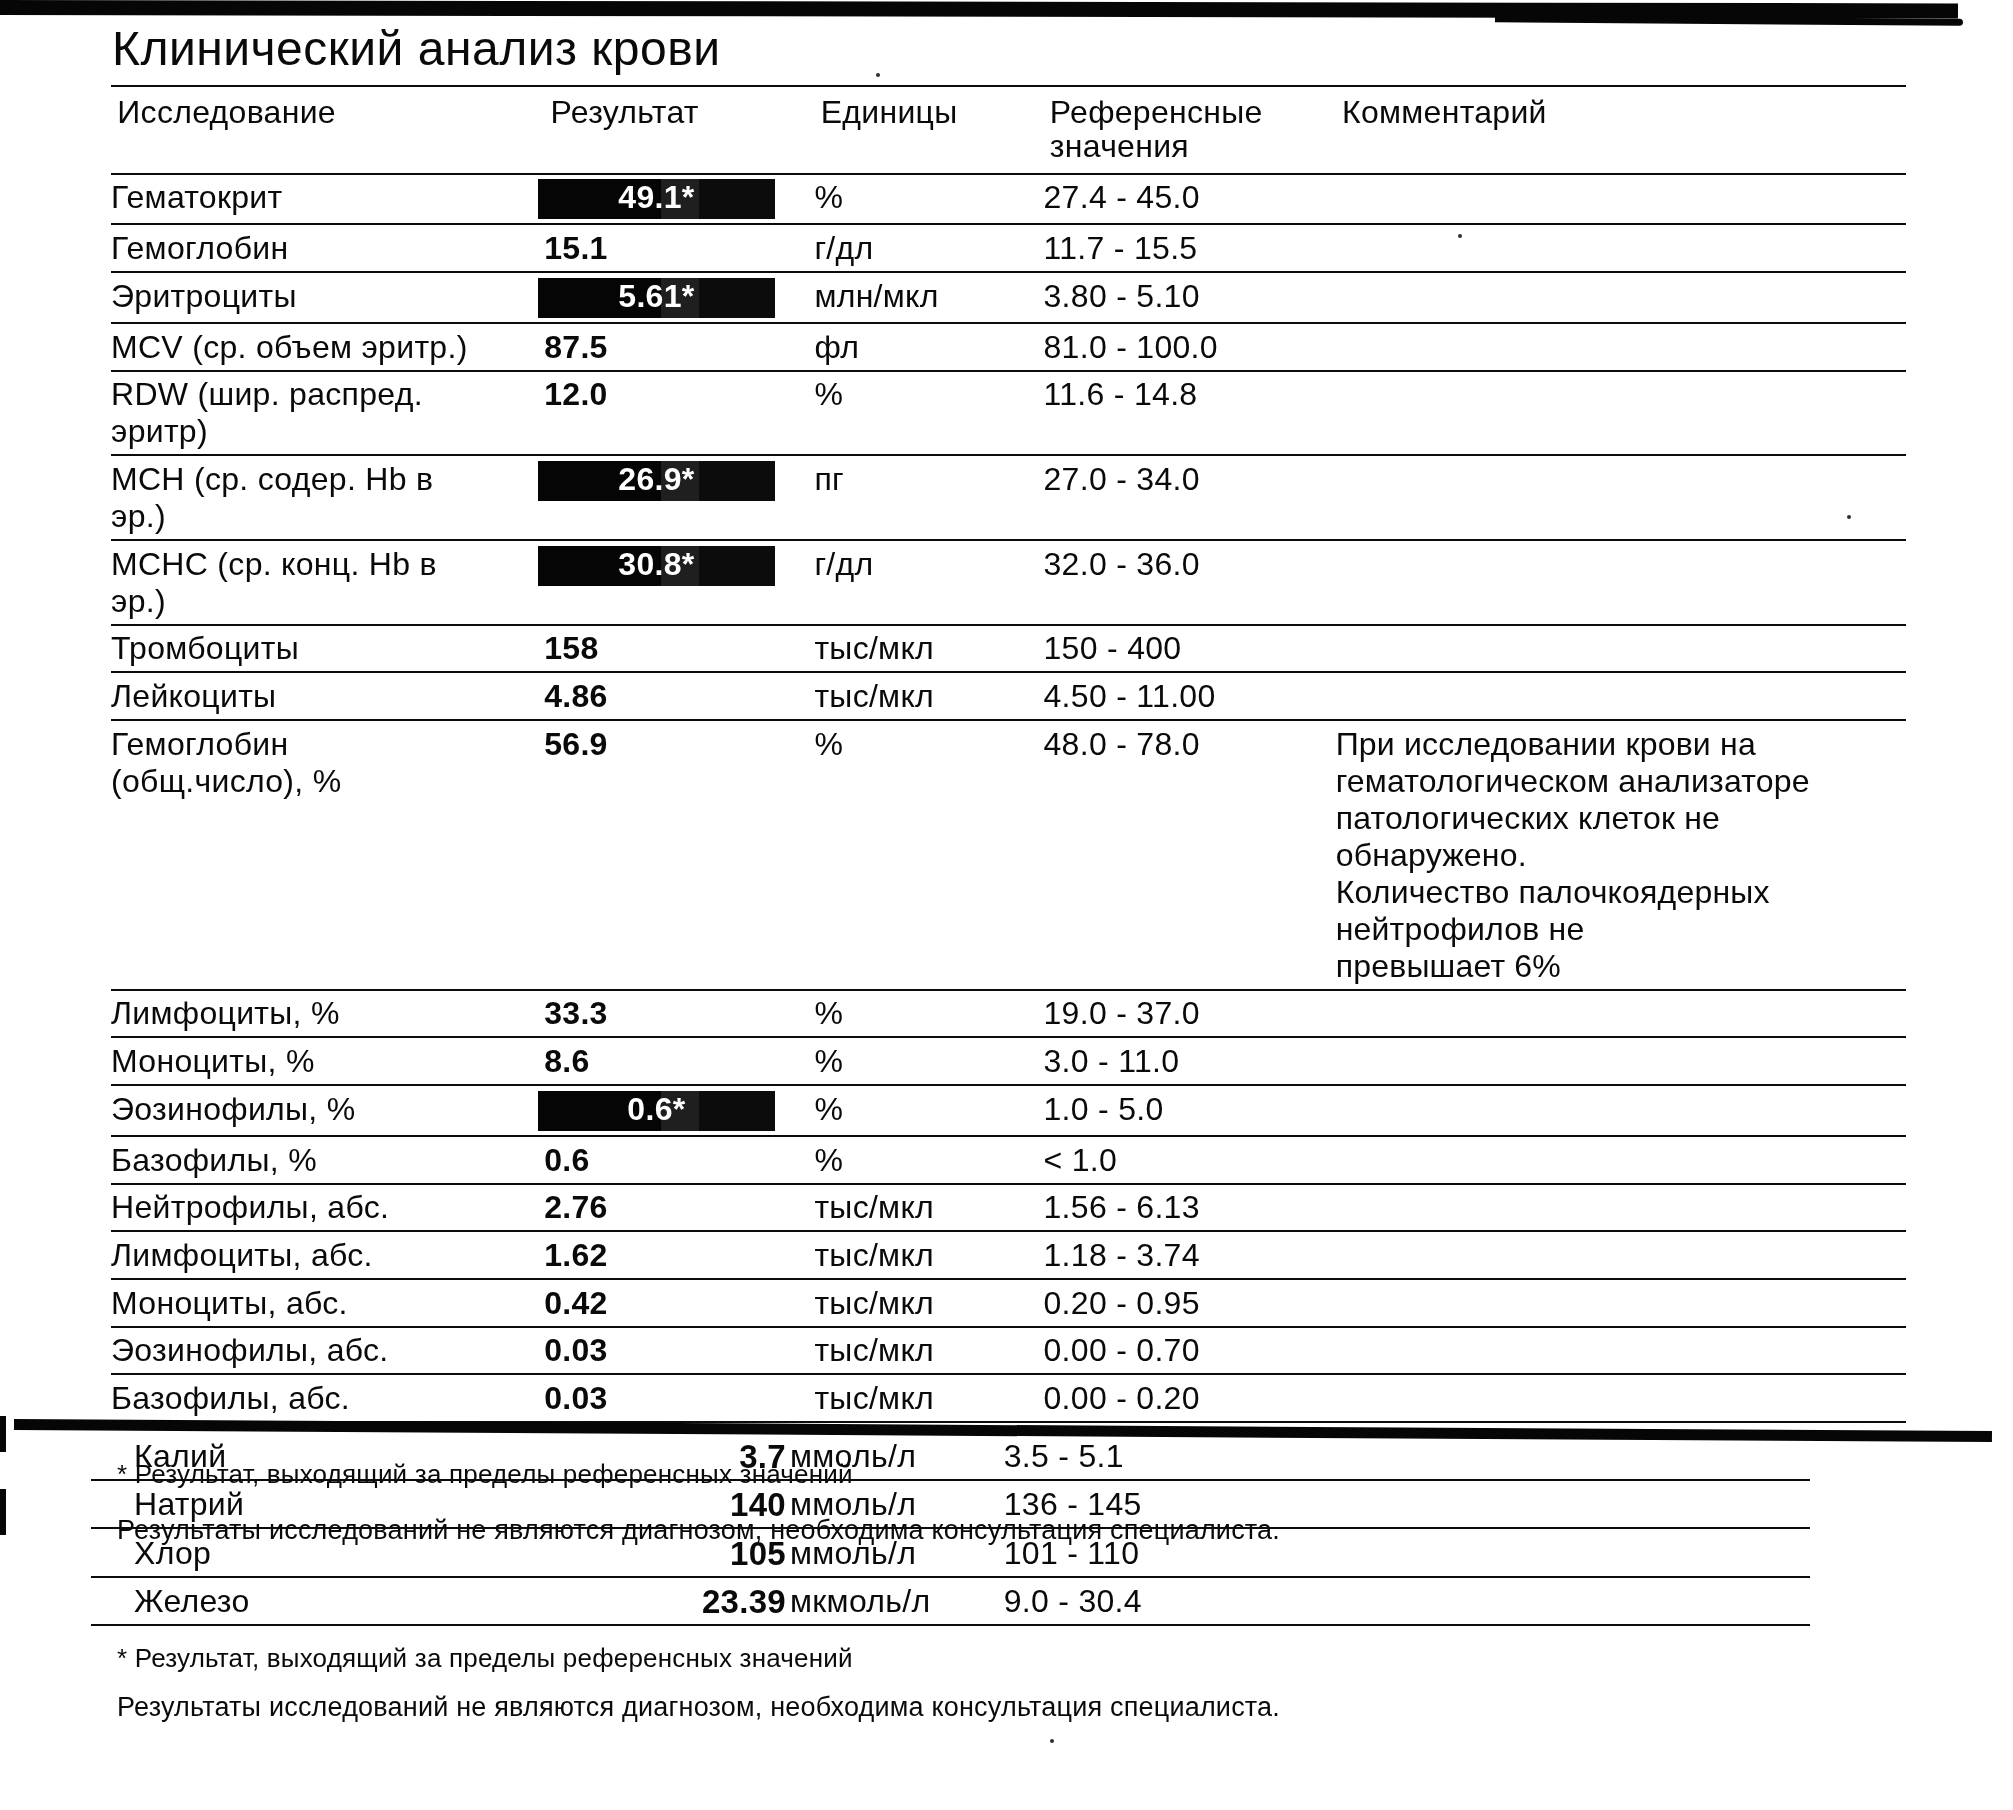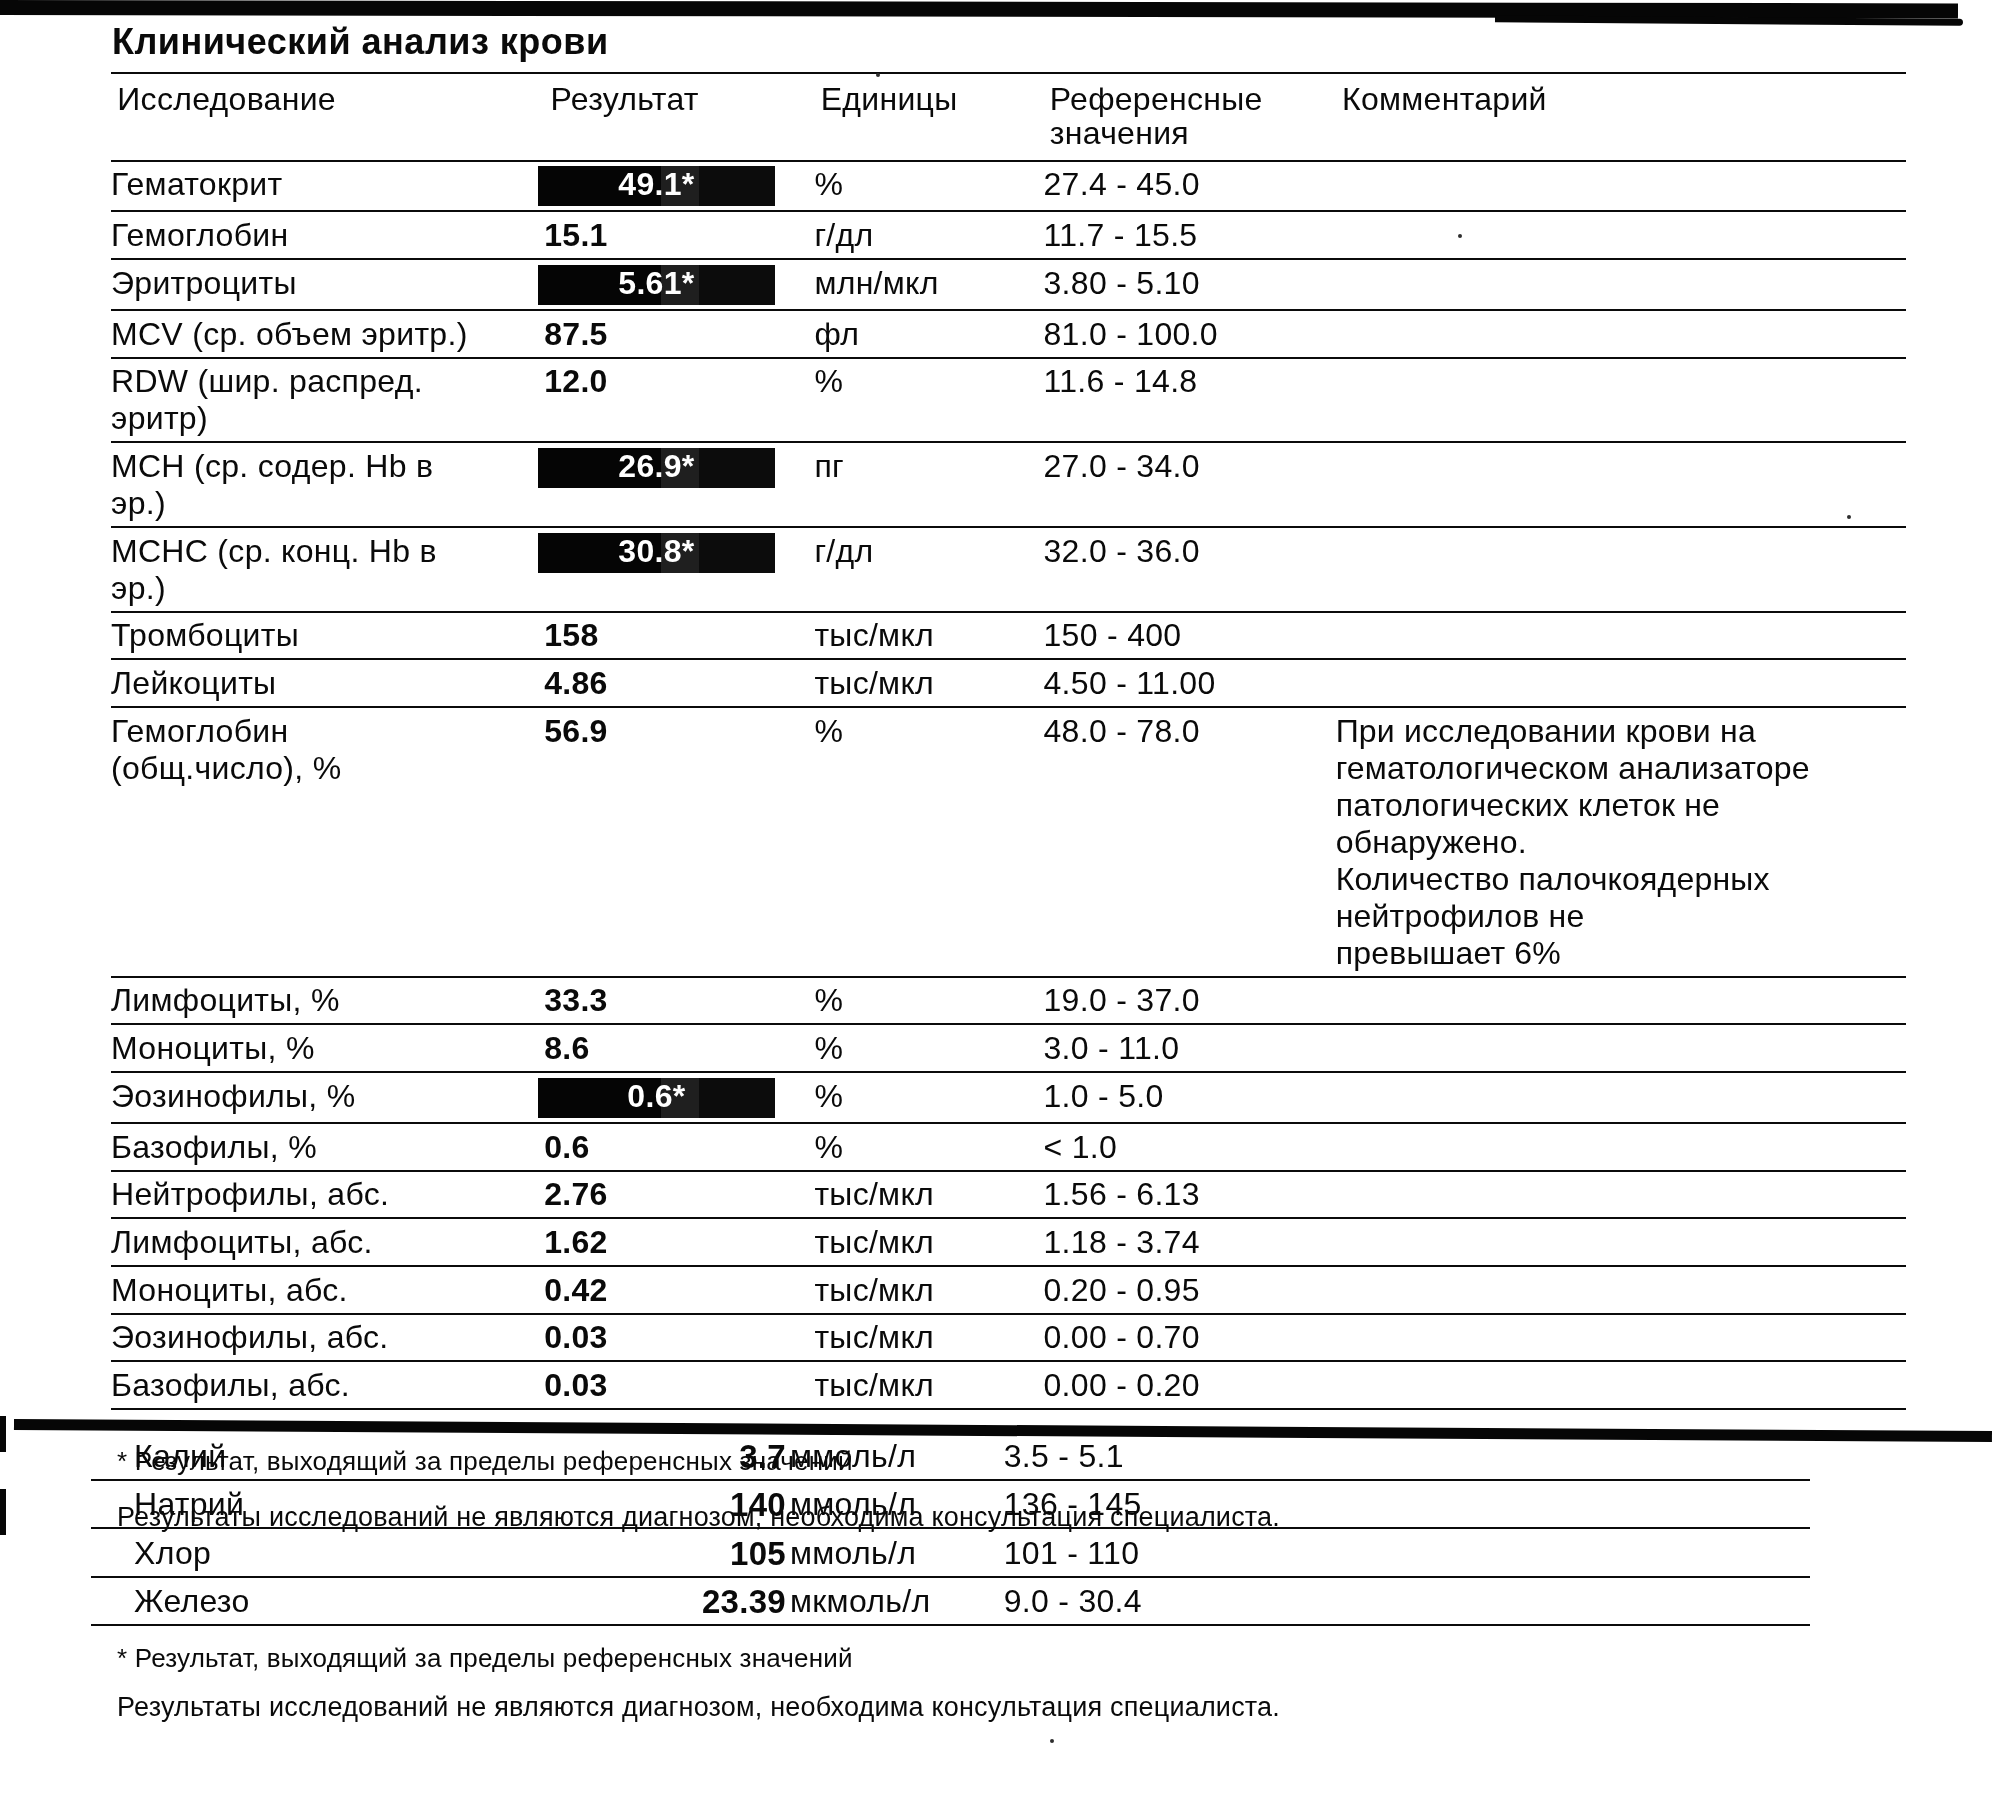--- a/index.html
+++ b/index.html
@@ -14,21 +14,21 @@
     letter-spacing:0.3px;
   }
   
   .topbar{position:absolute;top:0;left:0;width:1958px;height:15px;background:#060606;transform:rotate(0.10deg);transform-origin:left top;}
   .topbar2{position:absolute;top:17.4px;left:1495px;width:468px;height:7.1px;background:#060606;transform:rotate(0.45deg);border-radius:0 4.7px 4.7px 0;}
   .edge-mark{position:absolute;left:0;width:5.5px;background:#060606;}
   .edge-mark.m1{top:1416px;height:36px;}
   .edge-mark.m2{top:1489px;height:46px;}
   .speck{position:absolute;width:4px;height:4px;border-radius:50%;background:#2e2e2e;}
   
-  .title{margin:20.5px 0 0 112px;font-size:36px;font-weight:bold;letter-spacing:0.5px;}
+  .title{margin:20.5px 0 0 112px;font-size:48px;font-weight:normal;letter-spacing:0.5px;}
   .title-rule{margin-left:111px;width:1795px;border-bottom:2.4px solid #0b0b0b;margin-top:9.5px;}
   
   table.cbc{margin-left:111px;border-collapse:collapse;table-layout:fixed;width:1795px;}
   table.cbc col.w-test{width:433px;}
   table.cbc col.w-res{width:270px;}
   table.cbc col.w-units{width:229px;}
   table.cbc col.w-ref{width:292px;}
   table.cbc col.w-comm{width:570px;}
   table.cbc th, table.cbc td{vertical-align:top;text-align:left;}
   table.cbc thead th{

